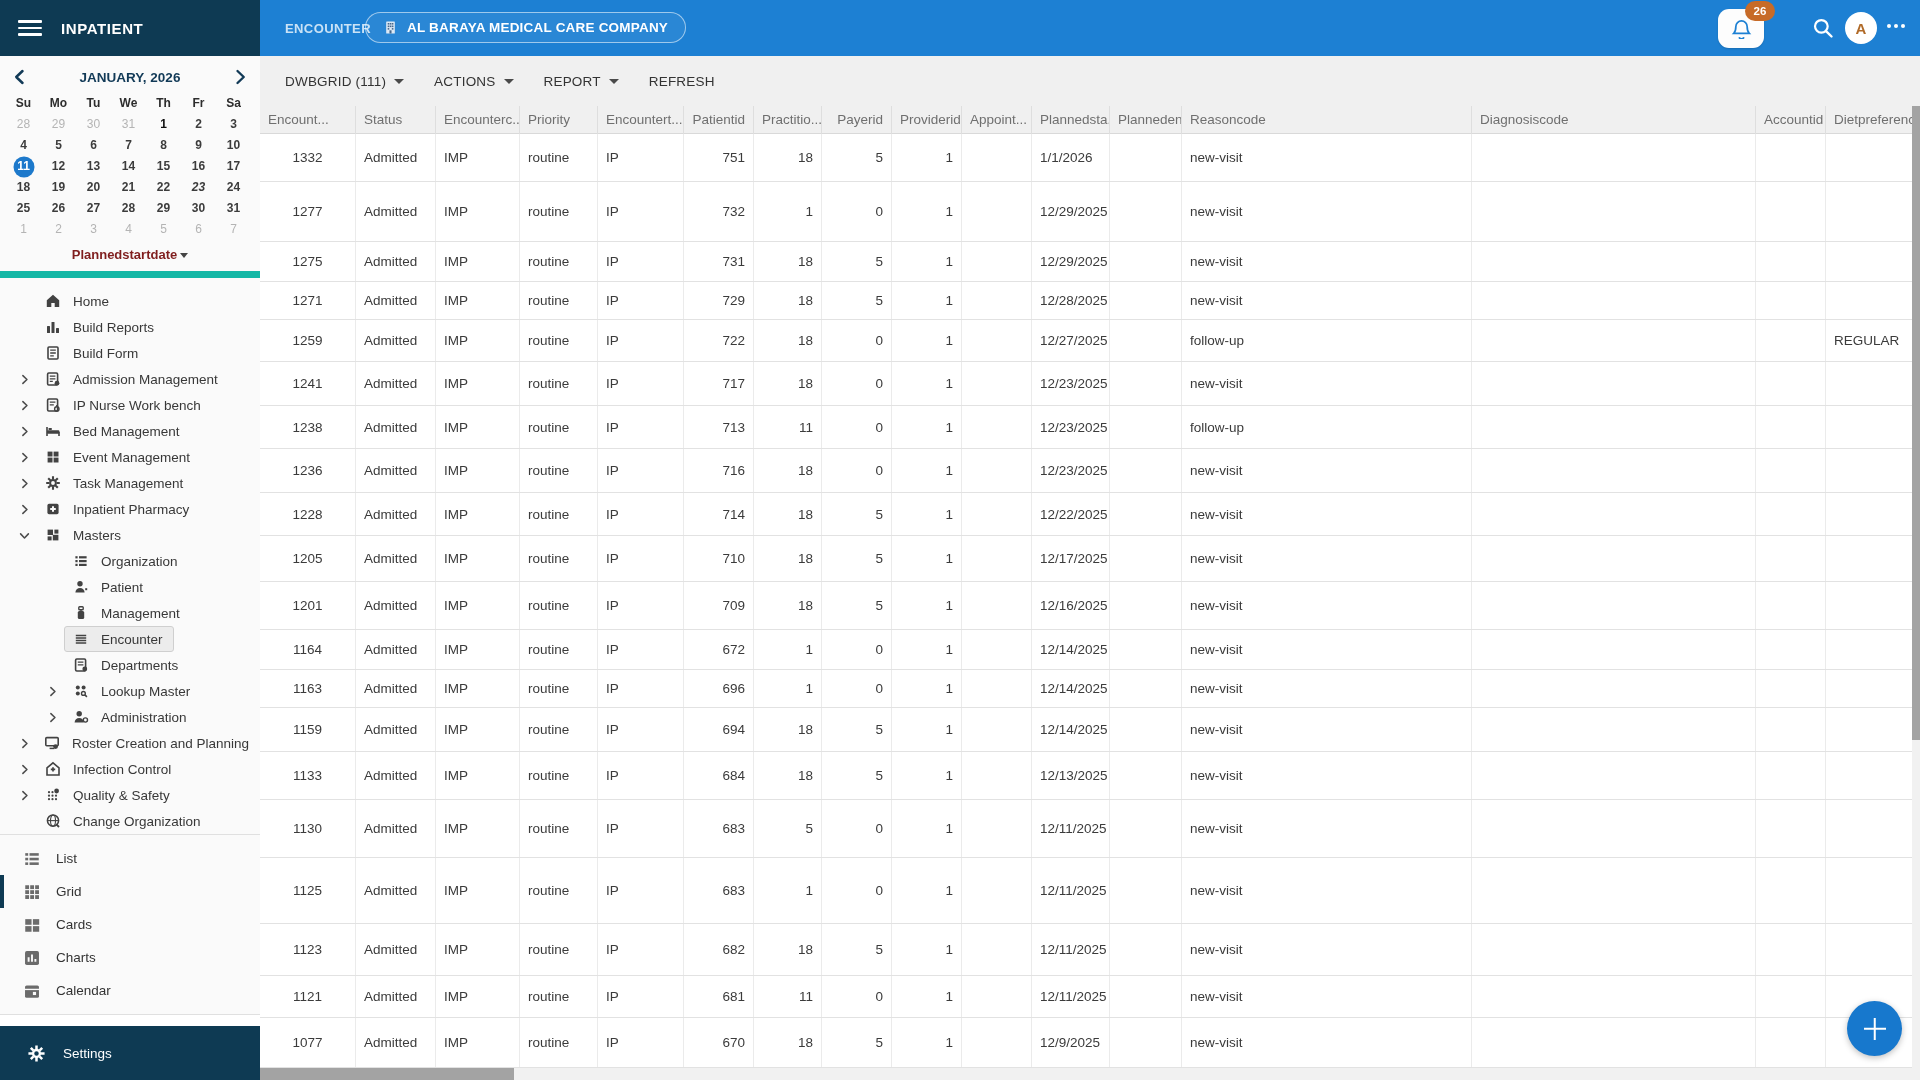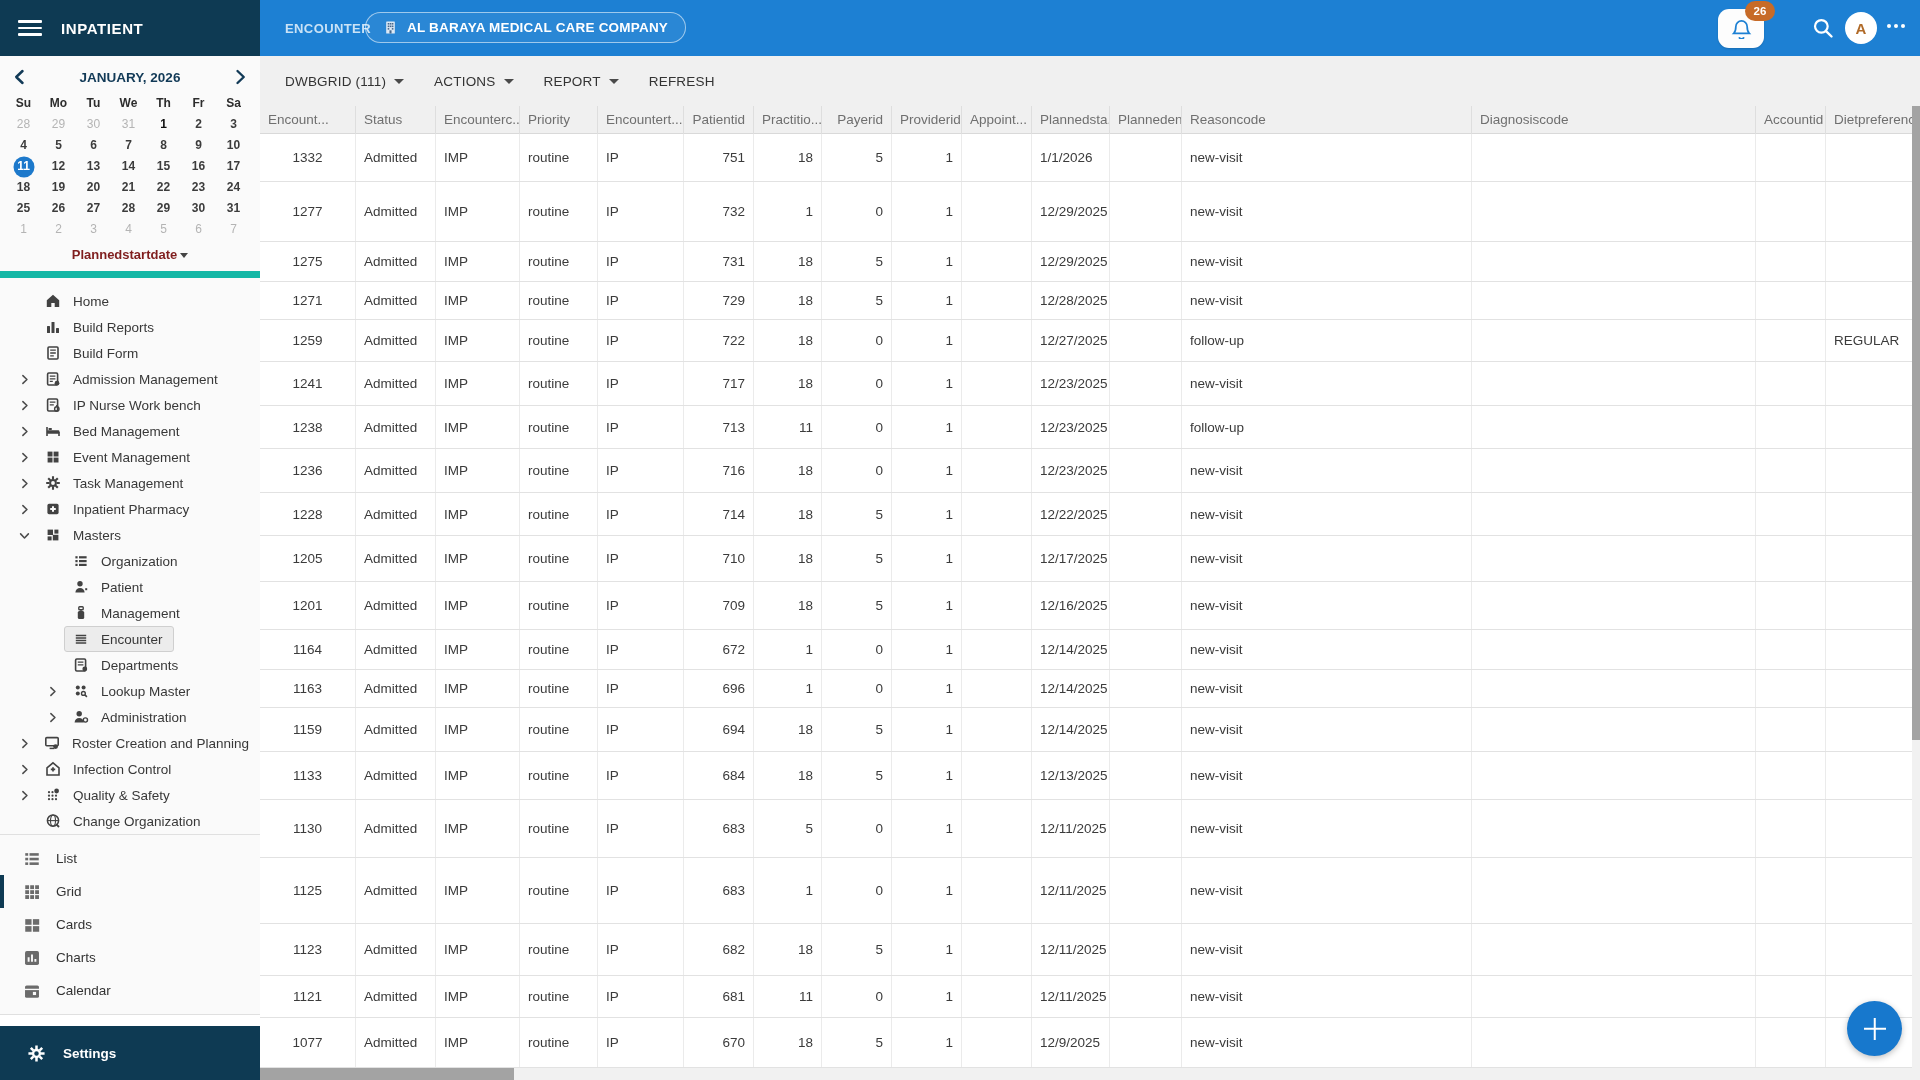--- a/index.html
+++ b/index.html
@@ -43,21 +43,21 @@
 
   .views { border-top:1px solid #e0e0e0; border-bottom:1px solid #e0e0e0; padding:7px 0; background:#fafafa; }
   .view-item { height:33px; display:flex; align-items:center; padding-left:23px; font-size:13.5px; color:#333; cursor:pointer; position:relative; }
   .view-item.active::before { content:""; position:absolute; left:0; top:0; bottom:0; width:4px; background:#0e3a53; }
   .view-icon { width:18px; height:18px; color:#6b6b6b; }
   .view-label { margin-left:15px; }
   .side-gap { height:28px; background:#fff; }
   .settings-bar { position:absolute; left:0; bottom:0; width:260px; height:54px; background:#0e3a53;
     display:flex; align-items:center; padding-left:27px; cursor:pointer; }
   .settings-icon { width:19px; height:19px; color:#fff; }
-  .settings-label { color:#fff; font-size:13.5px; font-weight:700; margin-left:17px;text-align:center; }
+  .settings-label { color:#fff; font-size:13.5px; font-weight:400; margin-left:17px;text-align:center; }
 
   
   .main { position:absolute; left:260px; top:0; width:1660px; height:1080px; background:#fff; }
   .topbar { position:relative; height:56px; background:#1d80d3; }
   .page-label { position:absolute; left:25px; top:50%; transform:translateY(-50%);
     color:#c9e2f6; font-size:13px; font-weight:bold; letter-spacing:.4px; }
   .org-pill { position:absolute; left:105px; top:12px; height:31px; display:flex; align-items:center;
     padding:0 17px; border:1.5px solid rgba(255,255,255,.55); border-radius:16px; background:rgba(255,255,255,.06); cursor:pointer; }
   .org-pill .bicon { width:15px; height:15px; margin-right:9px; }
   .org-name { color:#fff; font-size:13.5px; font-weight:bold; letter-spacing:.2px; }
@@ -155,21 +155,21 @@
         <span class="cal-day"><b style="font-weight: inherit;">13</b></span>
         <span class="cal-day"><b style="font-weight: inherit;">14</b></span>
         <span class="cal-day"><b style="font-weight: inherit;">15</b></span>
         <span class="cal-day"><b style="font-weight: inherit;">16</b></span>
         <span class="cal-day"><b style="font-weight: inherit;">17</b></span>
         <span class="cal-day"><b style="font-weight: inherit;">18</b></span>
         <span class="cal-day"><b style="font-weight: inherit;">19</b></span>
         <span class="cal-day"><b style="font-weight: inherit;">20</b></span>
         <span class="cal-day"><b style="font-weight: inherit;">21</b></span>
         <span class="cal-day"><b style="font-weight: inherit;">22</b></span>
-        <span class="cal-day"><b style="font-weight: inherit;">23</b></span>
+        <span class="cal-day"><b style="font-weight: inherit; font-style: italic;">23</b></span>
         <span class="cal-day"><b style="font-weight: inherit;">24</b></span>
         <span class="cal-day"><b style="font-weight: inherit;">25</b></span>
         <span class="cal-day"><b style="font-weight: inherit;">26</b></span>
         <span class="cal-day"><b style="font-weight: inherit;">27</b></span>
         <span class="cal-day"><b style="font-weight: inherit;">28</b></span>
         <span class="cal-day"><b style="font-weight: inherit;">29</b></span>
         <span class="cal-day"><b style="font-weight: inherit;">30</b></span>
         <span class="cal-day"><b style="font-weight: inherit;">31</b></span>
         <span class="cal-day muted"><b style="font-weight: inherit;">1</b></span>
         <span class="cal-day muted"><b style="font-weight: inherit;">2</b></span>

